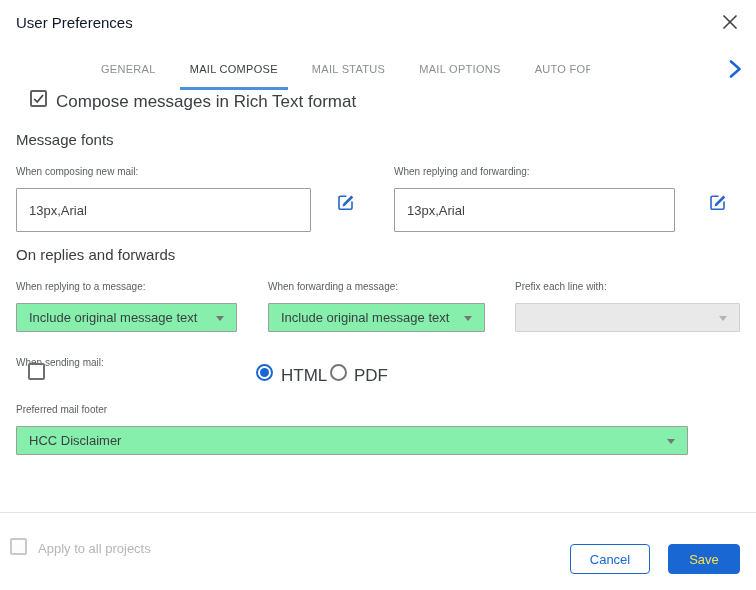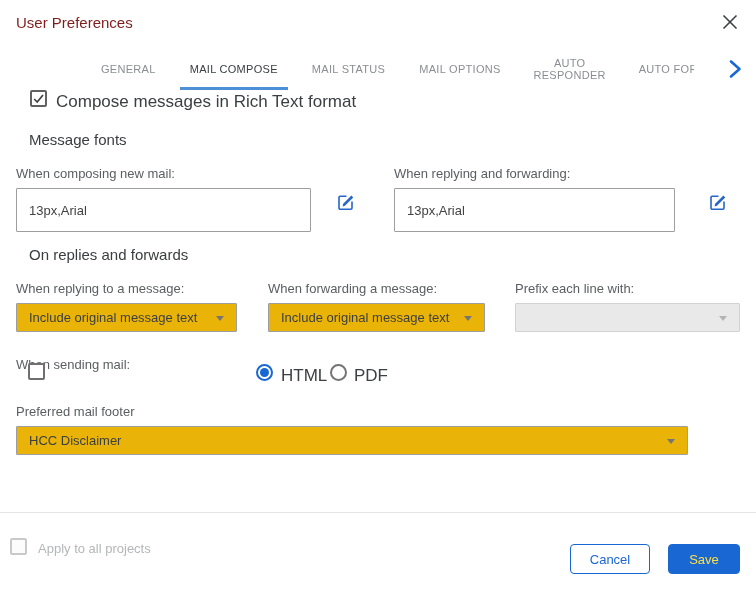--- a/index.html
+++ b/index.html
@@ -1,20 +1,20 @@
 <!DOCTYPE html>
 <html><head>
 <meta charset="utf-8">
 <style>
   * { box-sizing: border-box; margin: 0; padding: 0; }
   html,body { width:756px; height:590px; background:#fff; overflow:hidden;
     font-family:"Liberation Sans", sans-serif; }
   .dialog { position:relative; width:756px; height:590px; background:#fff; }
 
-  .title { position:absolute; left:16px; top:14px; font-size:15px; color:#7f1d1d; }
+  .title { position:absolute; left:16px; top:14px; font-size:15px; color:#0f172a; }
   .close-btn { position:absolute; right:14px; top:10px; width:24px; height:24px;
     display:flex; align-items:center; justify-content:center; cursor:pointer; }
 
   
   .tabbar { position:absolute; left:84px; top:48px; right:34px; height:42px;
     display:flex; align-items:center; overflow:hidden; }
   .tab { font-size:11px; letter-spacing:.3px; color:#8a8e93; padding:0 17px;
     text-align:center; height:42px; display:flex; align-items:center; justify-content:center;
     cursor:pointer; white-space:nowrap; position:relative; }
   .tab.wrap { white-space:normal; width:104px; line-height:12px; padding:0 8px; }
@@ -23,32 +23,32 @@
   .tab.active::after { content:""; position:absolute; left:7px; right:7px; bottom:0;
     height:3px; background:#4d90d5; }
   .tab-chevron { position:absolute; right:8px; top:56px; width:26px; height:26px;
     display:flex; align-items:center; justify-content:center; cursor:pointer; }
 
   
   .checkbox { width:17px; height:17px; border:2px solid #616161; border-radius:2px;
     background:#fff; display:flex; align-items:center; justify-content:center; cursor:pointer; }
   .checkbox.unchecked { border-color:#6f6f6f; }
   .checkbox.disabled { border-color:#c9c9c9; background:#fcfcfc; cursor:default; }
-  .lbl { font-size:13px; color:#5a5e62; }
+  .lbl { font-size:10px; color:#5a5e62; }
   .val-lbl { font-size:17px; color:#3c4043; }
-  .heading { position:absolute; left:16px; font-size:15px; color:#3a3d40;margin-left:13px; }
+  .heading { position:absolute; left:16px; font-size:15px; color:#3a3d40; }
 
   input.textbox { position:absolute; height:44px; border:1px solid #9e9e9e; border-radius:1px;
     font-family:"Liberation Sans", sans-serif; font-size:13px; color:#424242; padding:0 12px;
     background:#fff; outline:none; }
   .icon-btn { position:absolute; width:24px; height:24px; display:flex; align-items:center;
     justify-content:center; cursor:pointer; }
 
   .select { position:absolute; height:29px; border:1px solid #9e9e9e; border-radius:1px;
-    background:#eab308; display:flex; align-items:center; padding:0 28px 0 12px;
+    background:#86efac; display:flex; align-items:center; padding:0 28px 0 12px;
     font-size:13px; color:#3c4043; cursor:pointer; }
   .select .arrow { position:absolute; right:12px; top:12px; width:0; height:0;
     border-left:4.5px solid transparent; border-right:4.5px solid transparent;
     border-top:5.5px solid #757575; }
   .select.disabled { background:#e9e9e9; border-color:#d2d2d2; cursor:default; }
   .select.disabled .arrow { border-top-color:#b4b4b4; }
 
   .radio { width:17px; height:17px; border-radius:50%; border:2px solid #747474;
     display:flex; align-items:center; justify-content:center; cursor:pointer; background:#fff; }
   .radio.selected { border-color:#1967d2; }
@@ -75,21 +75,20 @@
       <line x1="2.5" y1="2.5" x2="15.5" y2="15.5" stroke="#3c4043" stroke-width="1.6"></line>
       <line x1="15.5" y1="2.5" x2="2.5" y2="15.5" stroke="#3c4043" stroke-width="1.6"></line>
     </svg>
   </div>
 
   <div class="tabbar">
     <div class="tab">GENERAL</div>
     <div class="tab active">MAIL COMPOSE</div>
     <div class="tab">MAIL STATUS</div>
     <div class="tab">MAIL OPTIONS</div>
-    <div class="tab wrap">AUTO RESPONDER</div>
     <div class="tab clipped">AUTO FOR</div>
   </div>
   <div class="tab-chevron">
     <svg width="22" height="22" viewBox="0 0 22 22">
       <polyline points="7,3.5 15.5,11 7,18.5" fill="none" stroke="#1967d2" stroke-width="2.6" stroke-linecap="round" stroke-linejoin="round"></polyline>
     </svg>
   </div>
 
   <div style="position:absolute; left:30px; top:90px;" class="checkbox">
     <svg width="13" height="13" viewBox="0 0 13 13">

